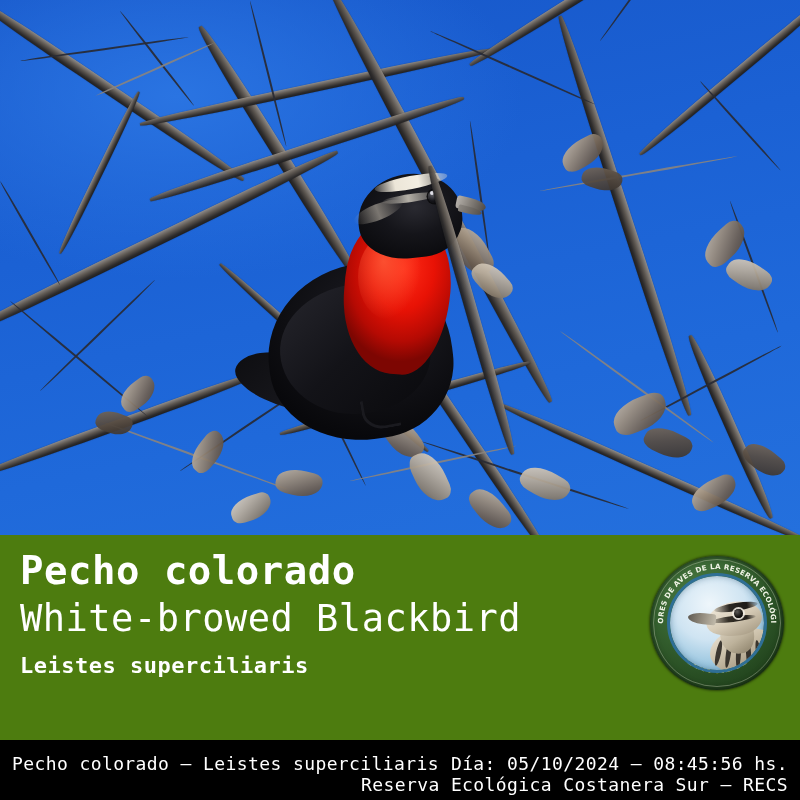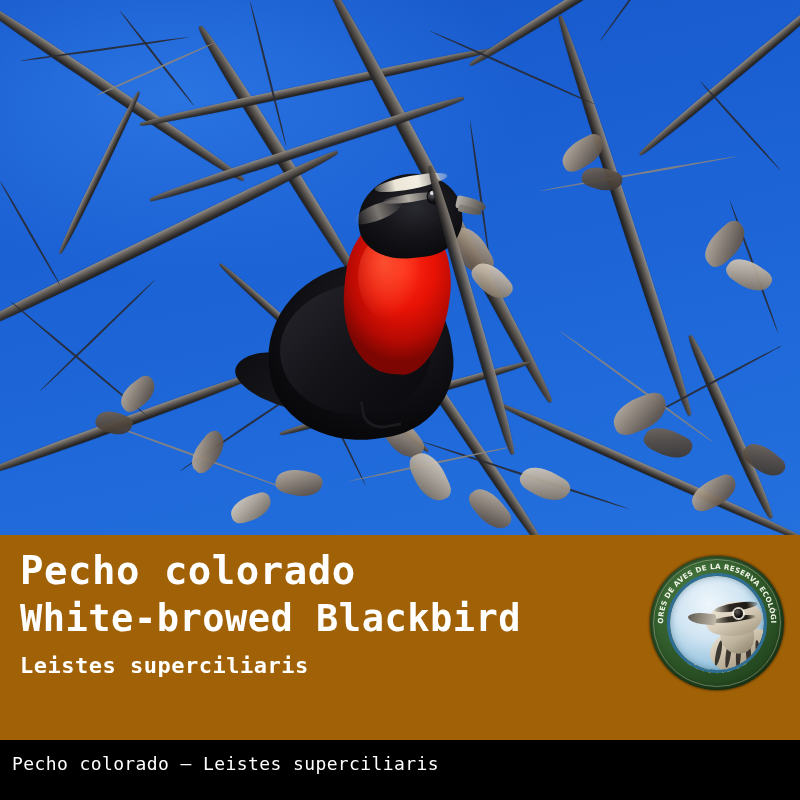--- a/index.html
+++ b/index.html
@@ -149,40 +149,40 @@
     border-radius: 0 0 0 60%;
     transform: rotate(-10deg);
   }
 
   
   #caption {
     position: absolute;
     left: 0; top: 535px;
     width: 800px;
     height: 205px;
-    background: #a16207;
+    background: #4d7c0f;
   }
   #caption-text {
     position: absolute;
     left: 20px;
     top: 12px;
     width: 600px;
   }
   #title-common {
     color: #ffffff;
     font-size: 39px;
     font-weight: bold;
     line-height: 48px;
     letter-spacing: 0.5px;
     white-space: nowrap;
   }
   #title-english {
     color: #ffffff;
     font-size: 37px;
-    font-weight: bold;
+    font-weight: normal;
     line-height: 48px;
     letter-spacing: 0.5px;
     white-space: nowrap;
   }
   #title-scientific {
     color: #ffffff;
     font-size: 22px;
     font-weight: bold;
     line-height: 46px;
     letter-spacing: 0.5px;
@@ -433,15 +433,19 @@
         </div>
       </div>
       <div id="logo-inner-ring"></div>
     </div>
   </div>
 
   <div id="footer">
     <div id="footer-left">
       <div class="foot-line">Pecho colorado – Leistes superciliaris</div>
     </div>
+    <div id="footer-right">
+      <div class="foot-line">Día: 05/10/2024 – 08:45:56 hs.</div>
+      <div class="foot-line">Reserva Ecológica Costanera Sur – RECS</div>
+    </div>
   </div>
 
 </div>
 
 </body></html>

